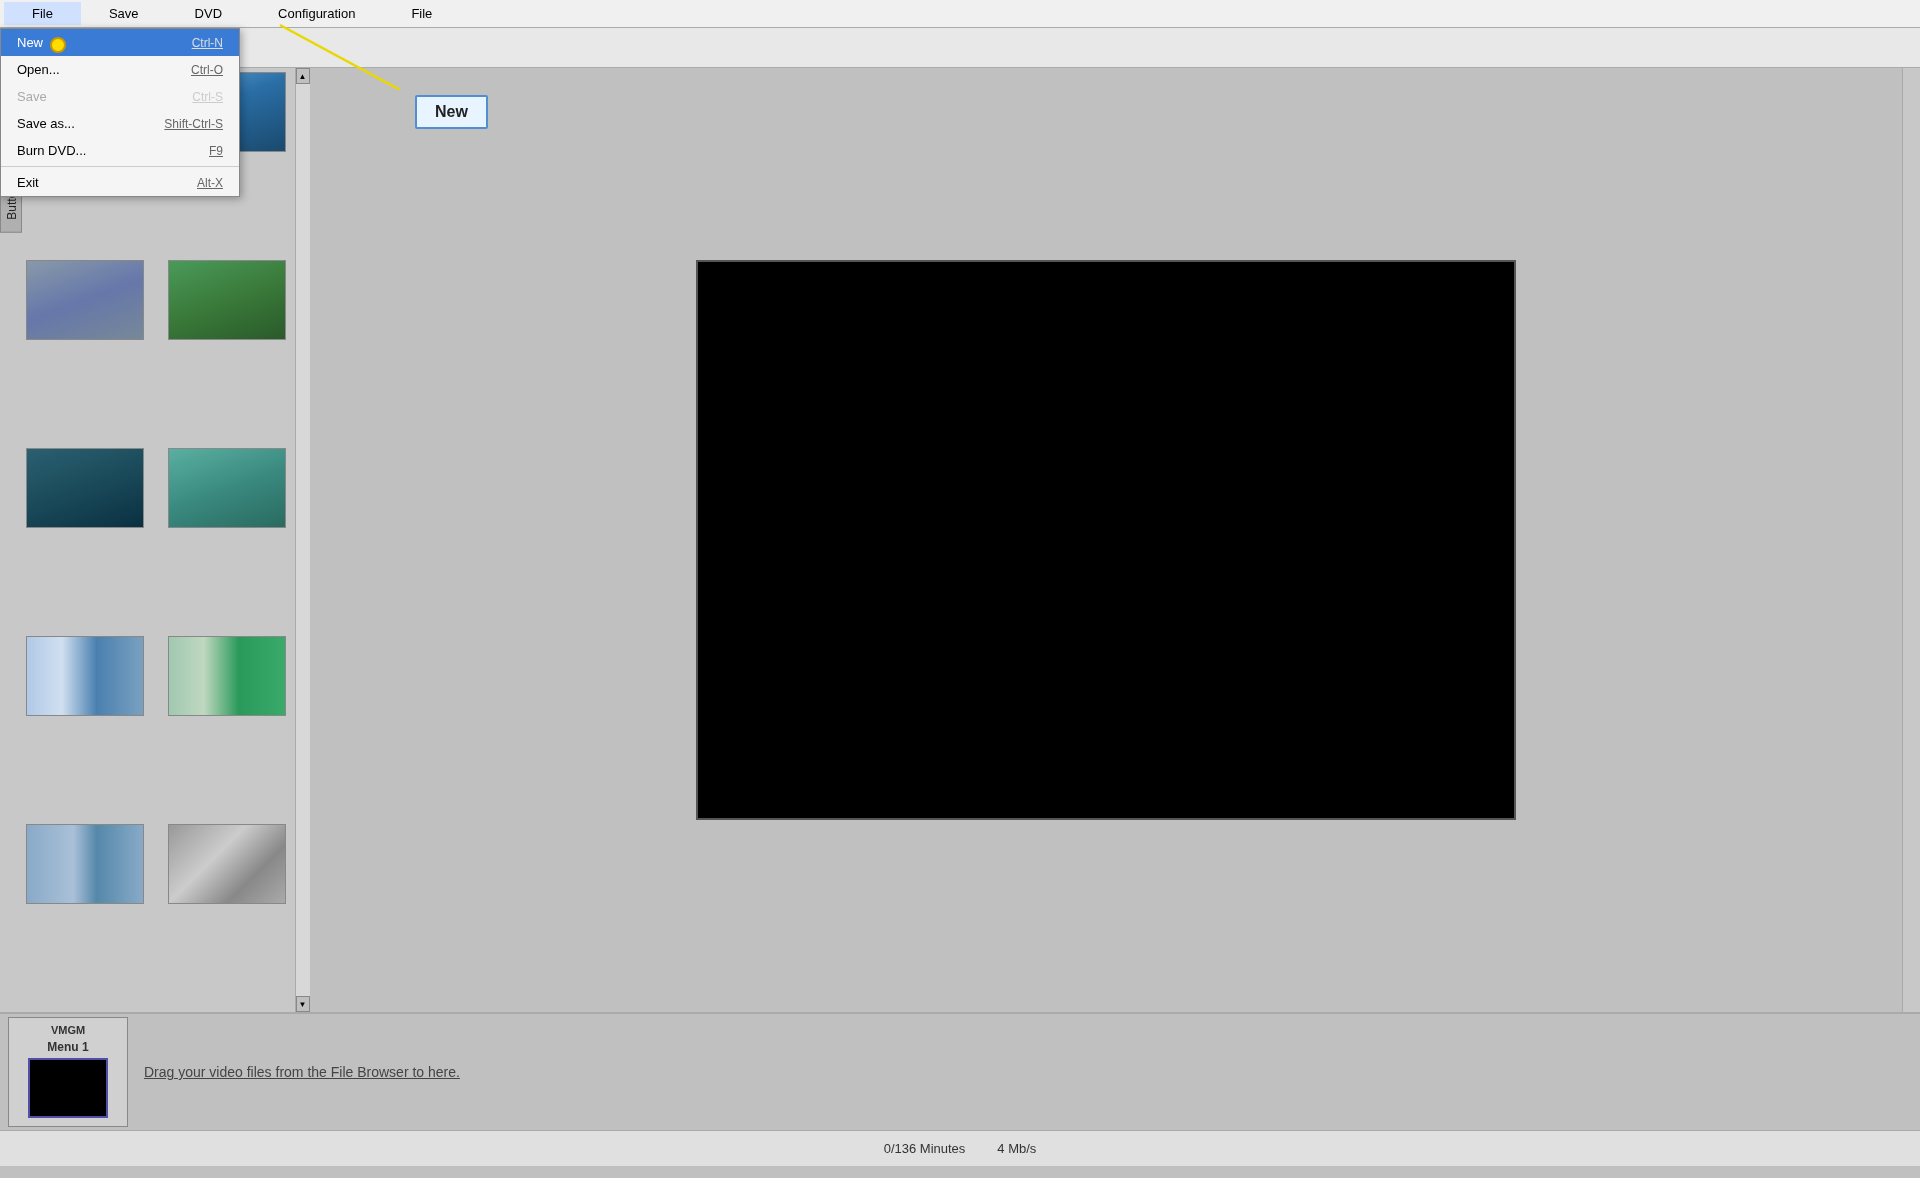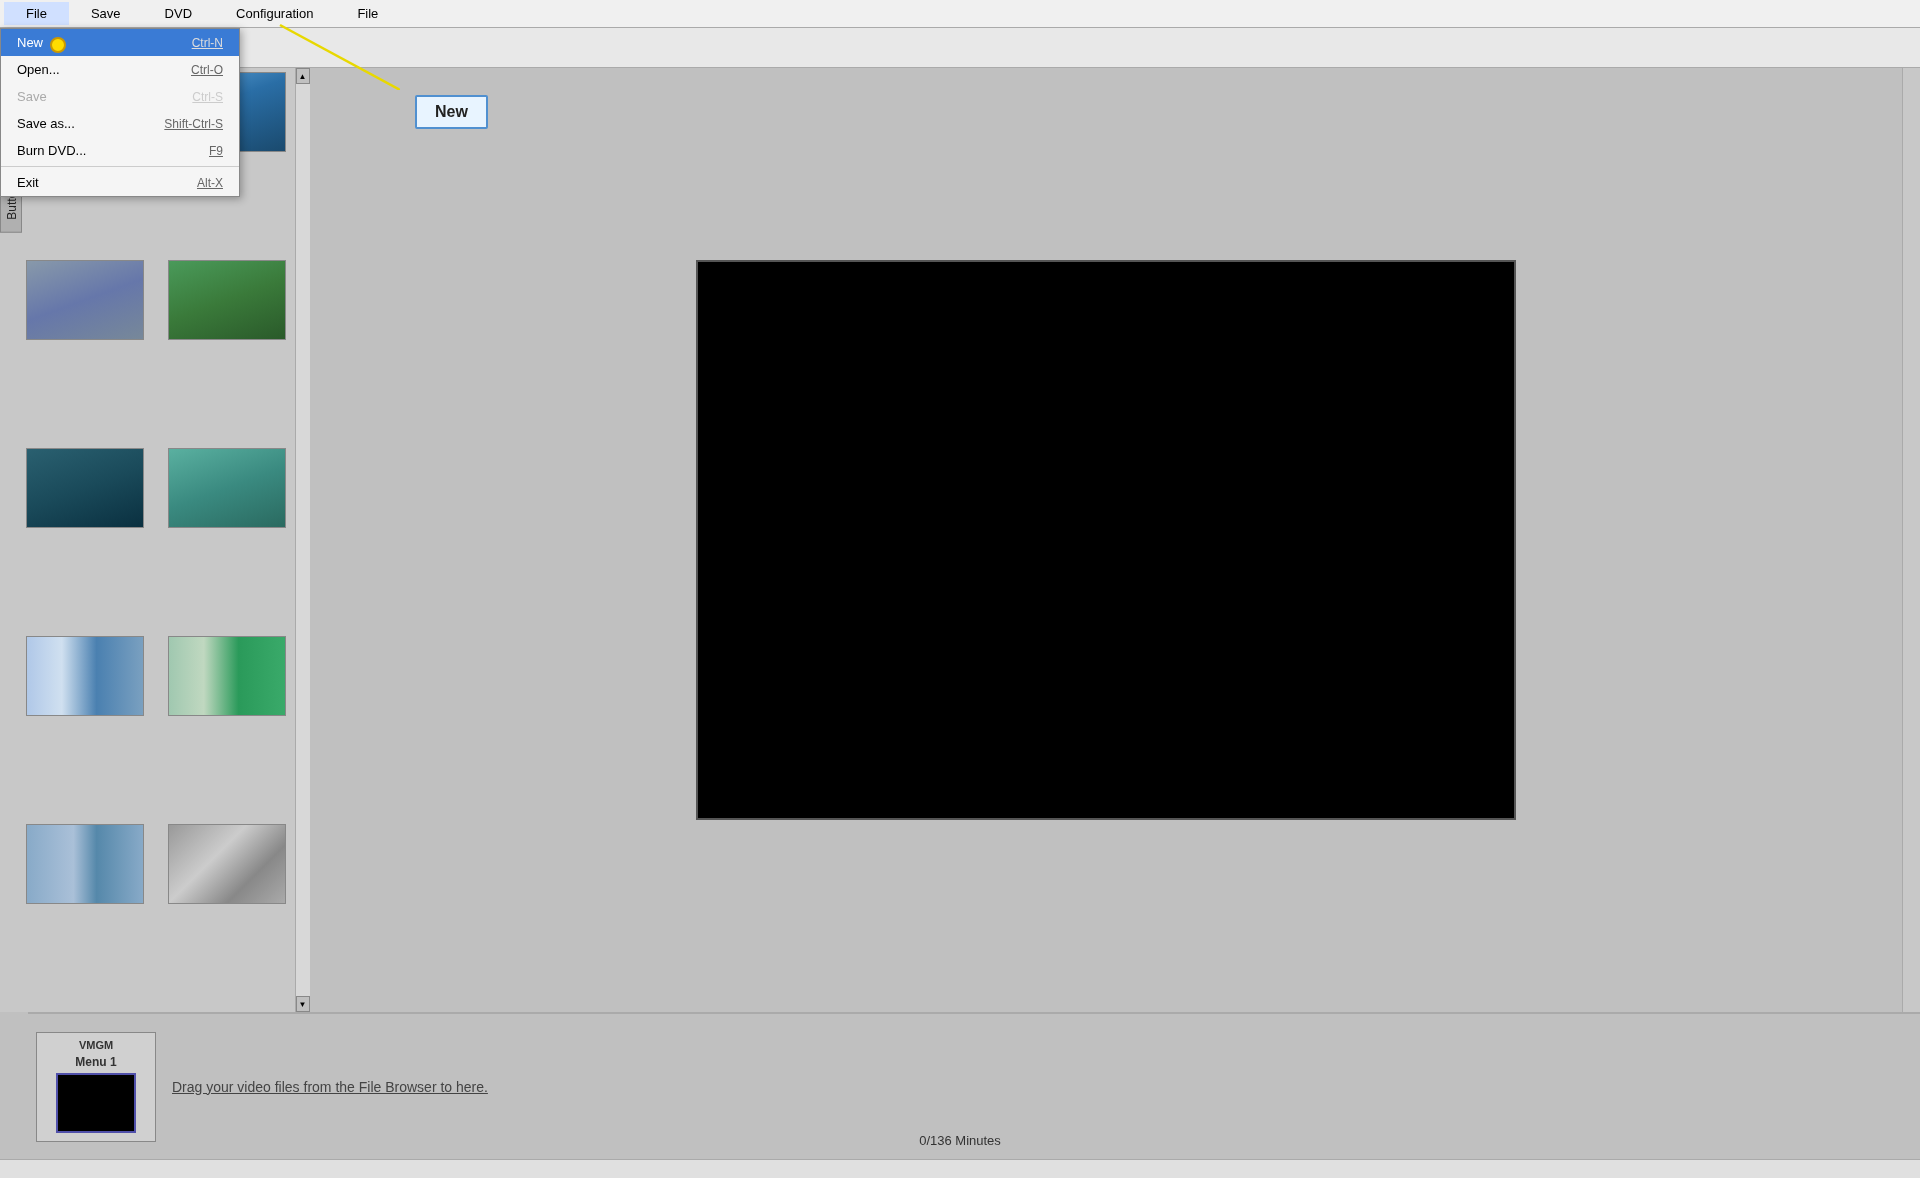--- a/index.html
+++ b/index.html
@@ -18,21 +18,21 @@
       display: flex;
       align-items: center;
       height: 28px;
       background: #f0f0f0;
       border-bottom: 1px solid #aaa;
       padding: 0 4px;
       position: relative;
       z-index: 100;
     }
     .menu-item {
-      padding: 4px 22px;
+      padding: 4px 28px;
       cursor: pointer;
       font-size: 13px;
       color: #000;
     }
     .menu-item.active { background: #d0e0ff; }
 
     
     #toolbar {
       height: 40px;
       background: #e8e8e8;
@@ -187,28 +187,27 @@
 
     
     #right-panel {
       width: 18px;
       background: #c8c8c8;
       border-left: 1px solid #aaa;
     }
 
     
     #timeline {
-      height: 147px;
+      height: 118px;
       background: #c0c0c0;
       border-top: 2px solid #aaa;
       display: flex;
       padding: 8px;
       gap: 16px;
       align-items: center;
-      margin-left: 28px;
     }
     #vmgm-block {
       width: 120px;
       height: 110px;
       background: #d0d0d0;
       border: 1px solid #888;
       display: flex;
       flex-direction: column;
       align-items: center;
       padding: 6px;
@@ -236,26 +235,25 @@
       text-decoration: underline;
     }
 
     
     #statusbar {
       height: 36px;
       background: #e0e0e0;
       border-top: 1px solid #aaa;
       display: flex;
       align-items: center;
-      justify-content: flex-end;
+      justify-content: center;
       padding: 0 16px;
       gap: 32px;
       font-size: 13px;
       color: #333;
-      flex-direction: column;
     }
 
     
     #dropdown-menu {
       position: absolute;
       left: 0;
       top: 28px;
       width: 240px;
       background: #f5f5f5;
       border: 1px solid #888;

